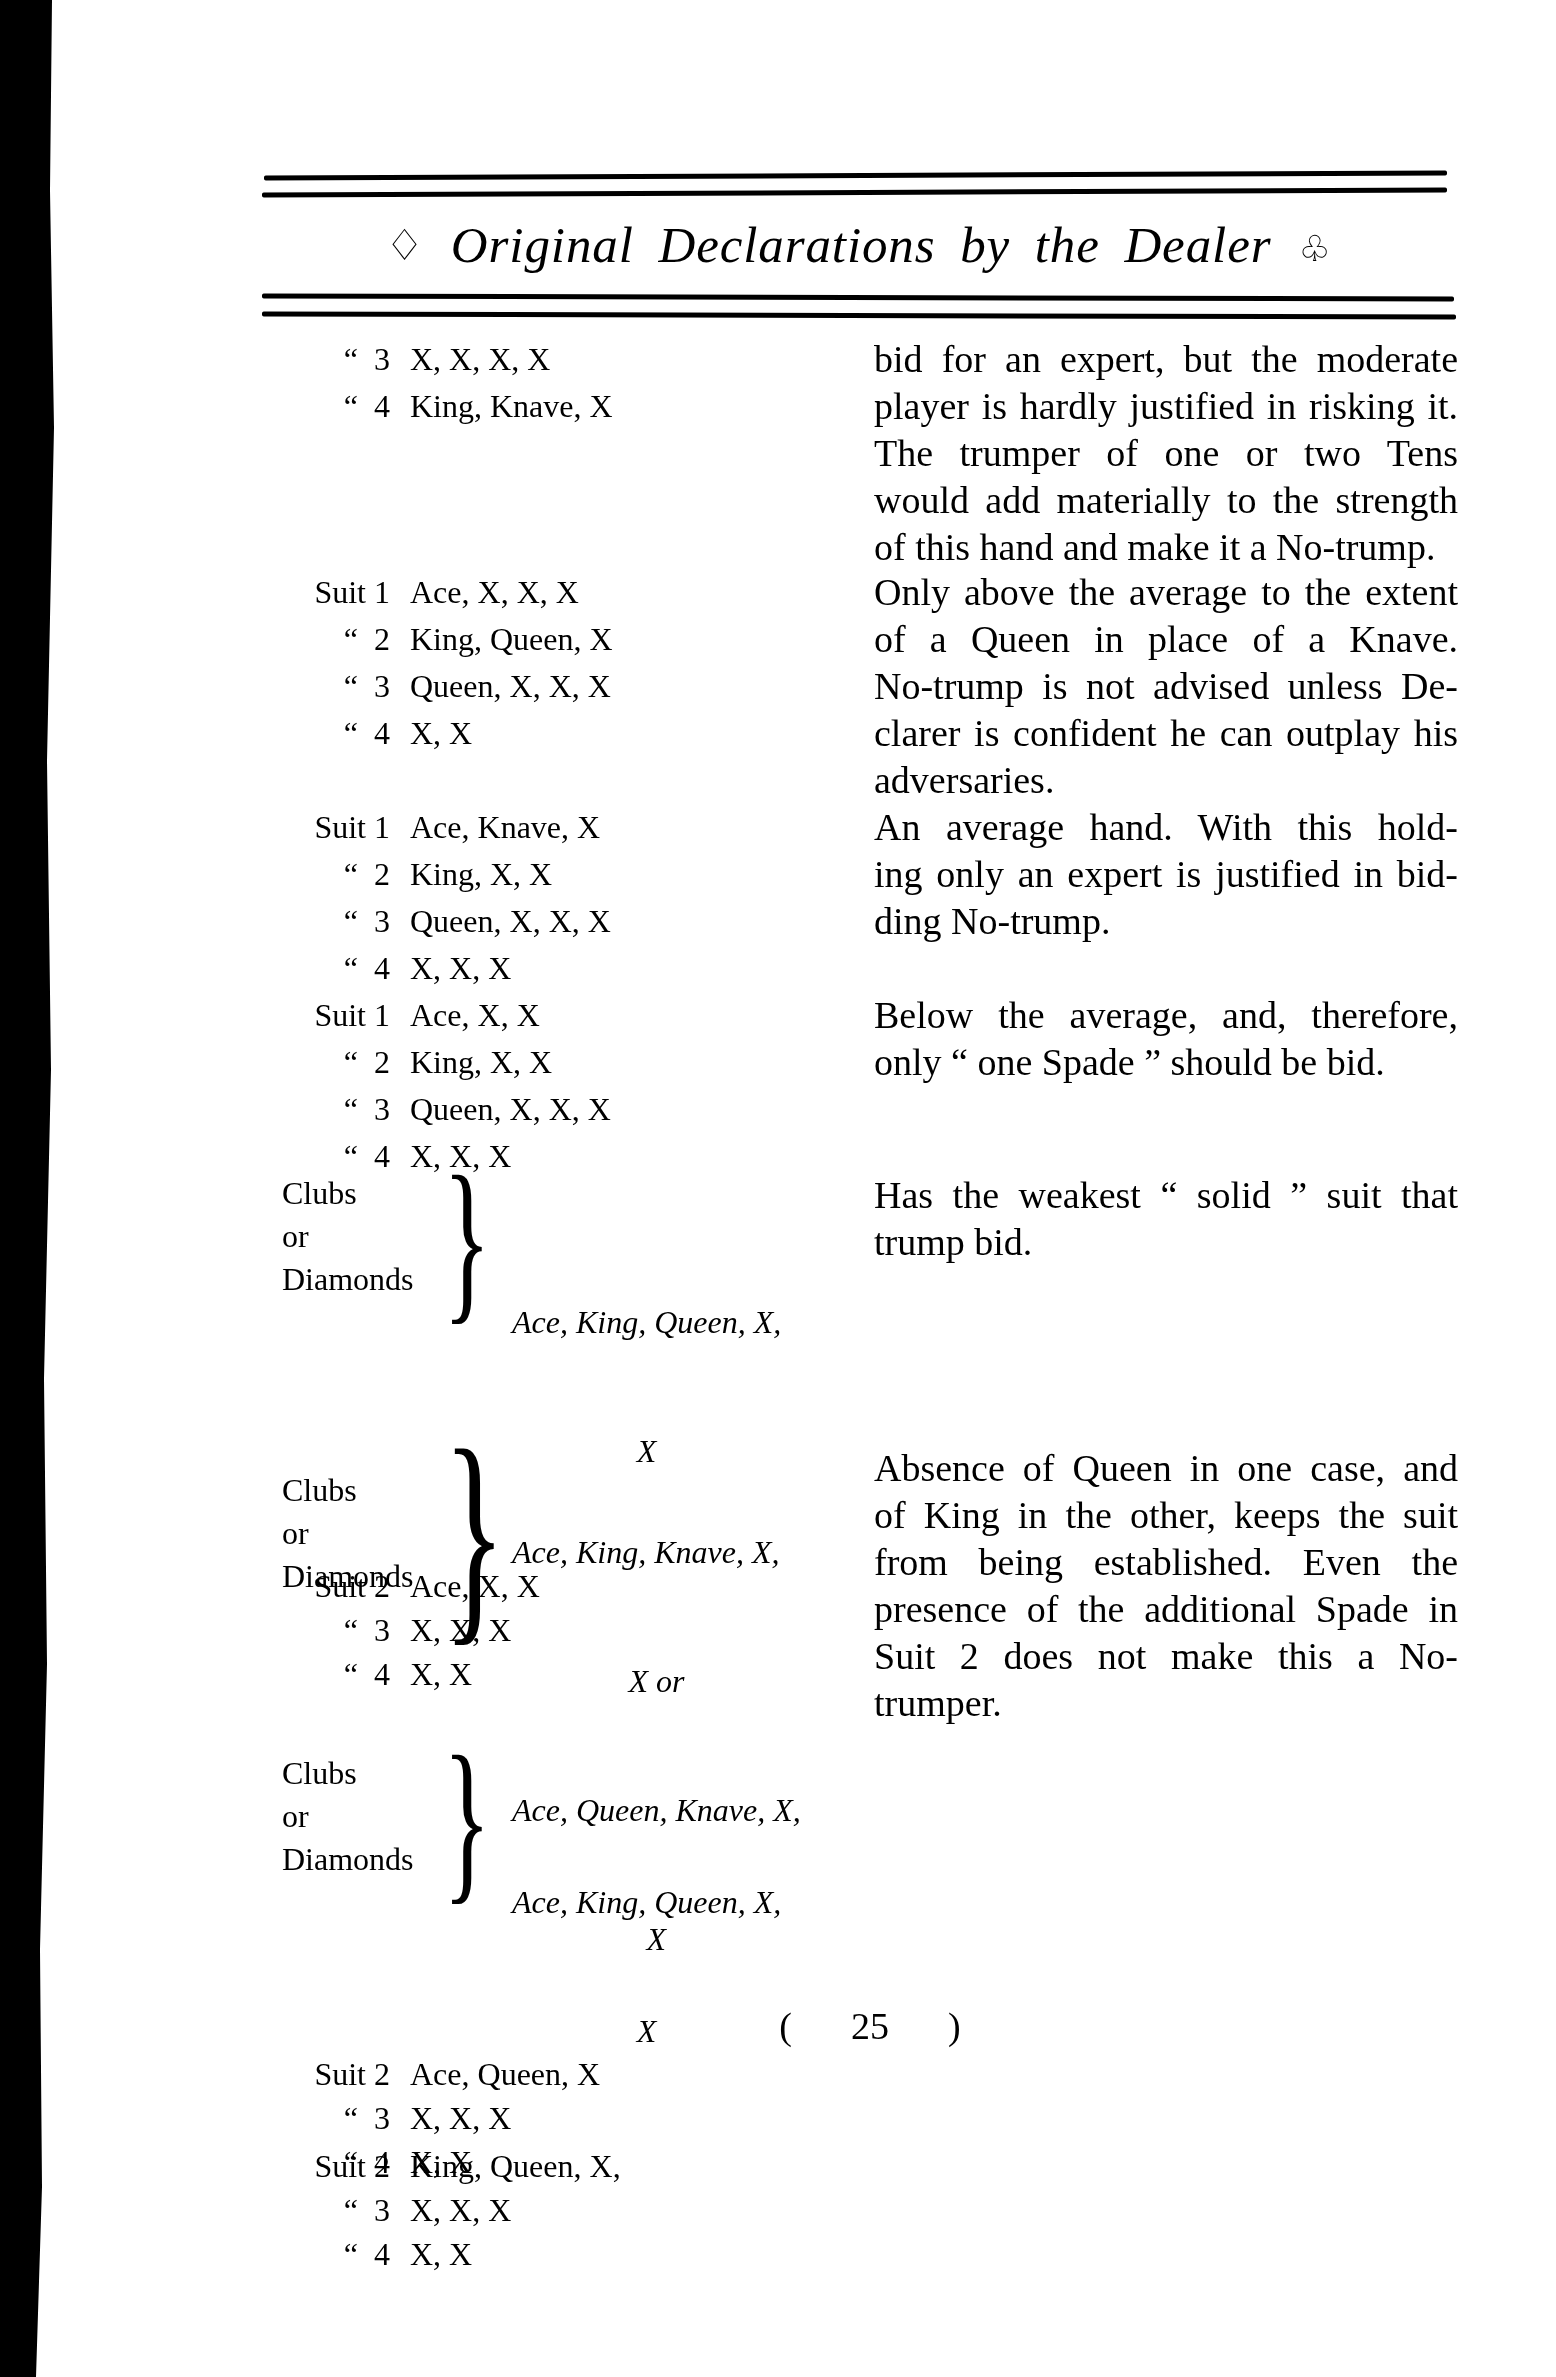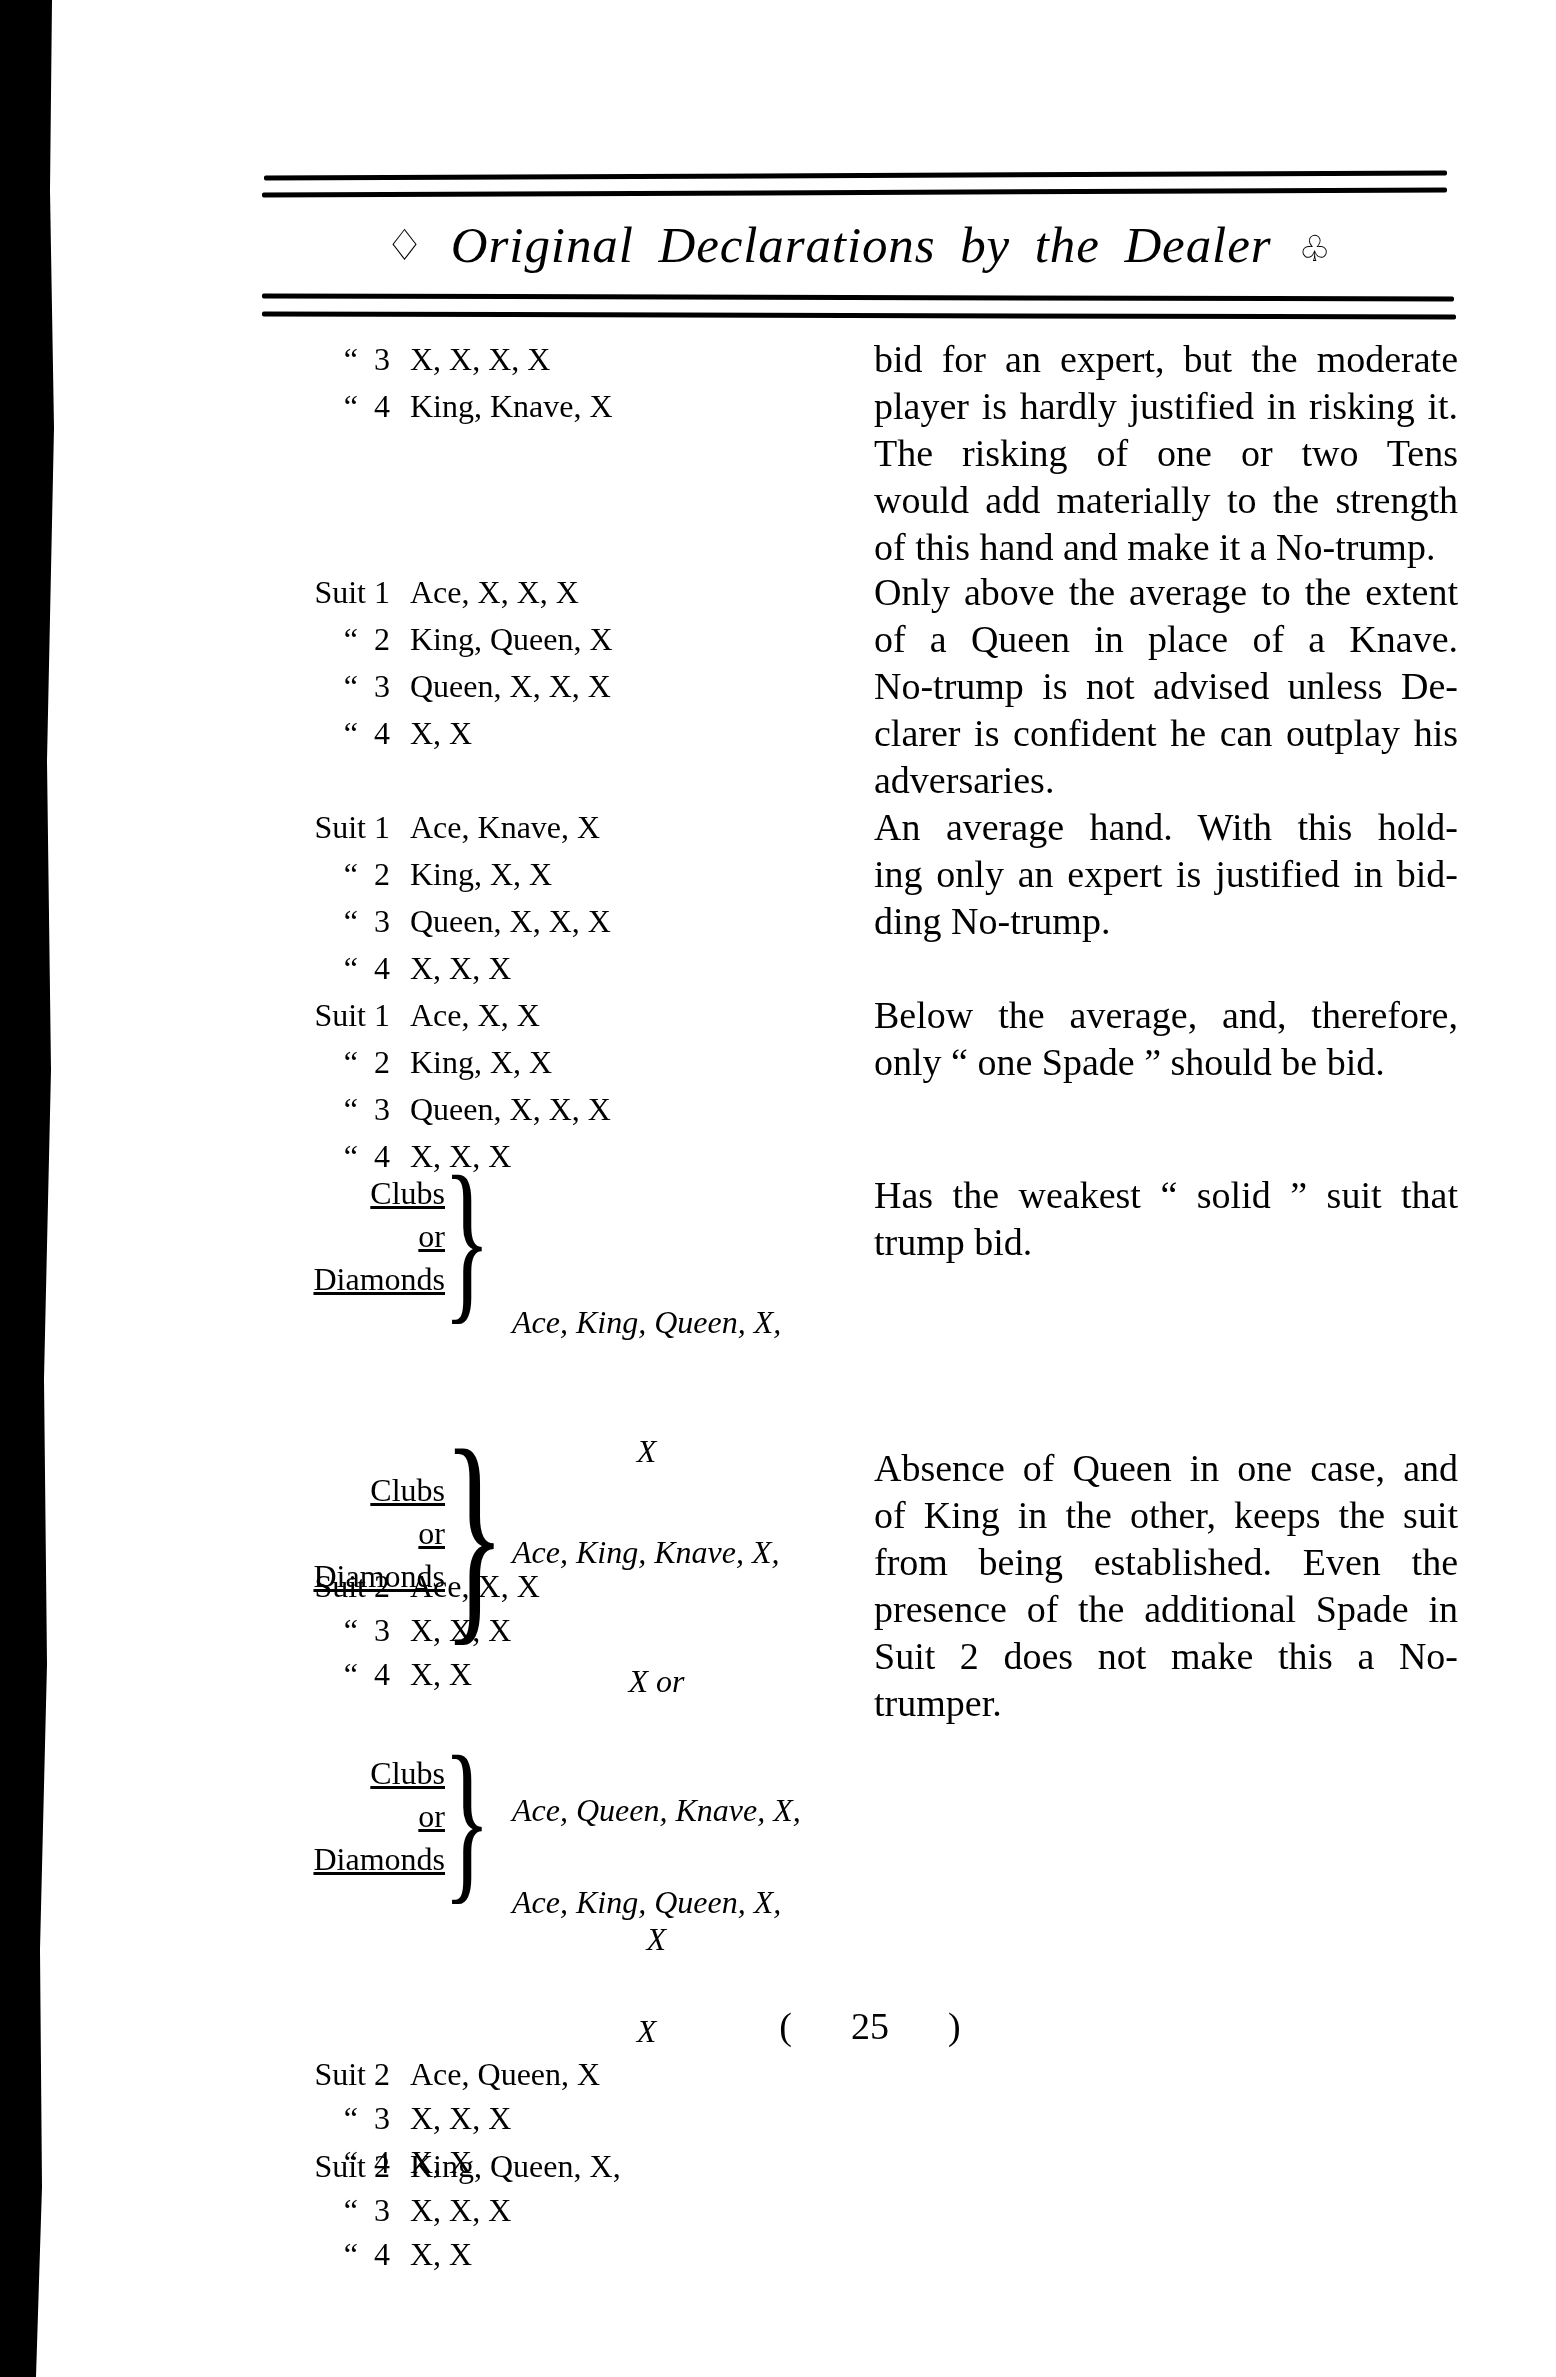--- a/index.html
+++ b/index.html
@@ -46,21 +46,21 @@
   .hand-col { width: 592px; flex: 0 0 592px; font-size: 32px; line-height: 47px; }
   .comment-col { flex: 1 1 auto; width: 584px; font-size: 38px; line-height: 47px; }
   .comment-col .cl { text-align: justify; text-align-last: justify; white-space: normal; }
   .comment-col .cl:last-child { text-align-last: left; }
 
   .hand-line { display: flex; }
   .hand-label { width: 108px; flex: 0 0 108px; text-align: right; white-space: pre; }
   .hand-cards { margin-left: 20px; white-space: pre; }
 
   .brace-row { position: relative; display: flex; align-items: flex-start; }
-  .brace-labels { width: 163px; flex: 0 0 163px; text-align: right; line-height: 43px; text-decoration: underline; }
+  .brace-labels { width: 163px; flex: 0 0 163px; text-align: left; line-height: 43px; }
   .brace-glyph {
     position: absolute; left: 161px; top: 0;
     transform: scaleX(0.55); transform-origin: left center;
     font-weight: 400;
   }
   .brace-3 .brace-glyph { font-size: 181px; line-height: 134px; }
   .brace-4 .brace-glyph { font-size: 237px; line-height: 177px; }
   .holdings { margin-left: 67px; line-height: 43px; white-space: pre; font-style: italic; }
   .holdings .hc { text-align: center; }
   .holdings-offset { margin-top: 43px; }
@@ -99,21 +99,21 @@
         <span class="hand-cards">X, X, X, X</span>
       </div>
       <div class="hand-line">
         <span class="hand-label">“  4</span>
         <span class="hand-cards">King, Knave, X</span>
       </div>
     </div>
     <div class="comment-col">
       <div class="cl">bid for an expert, but the moderate</div>
       <div class="cl">player is hardly justified in risking it.</div>
-      <div class="cl">The risking of one or two Tens</div>
+      <div class="cl">The trumper of one or two Tens</div>
       <div class="cl">would add materially to the strength</div>
       <div class="cl">of this hand and make it a No-trump.</div>
     </div>
   </div>
 
   <div class="block" style="top:569px">
     <div class="hand-col">
       <div class="hand-line">
         <span class="hand-label">Suit 1</span>
         <span class="hand-cards">Ace, X, X, X</span>

